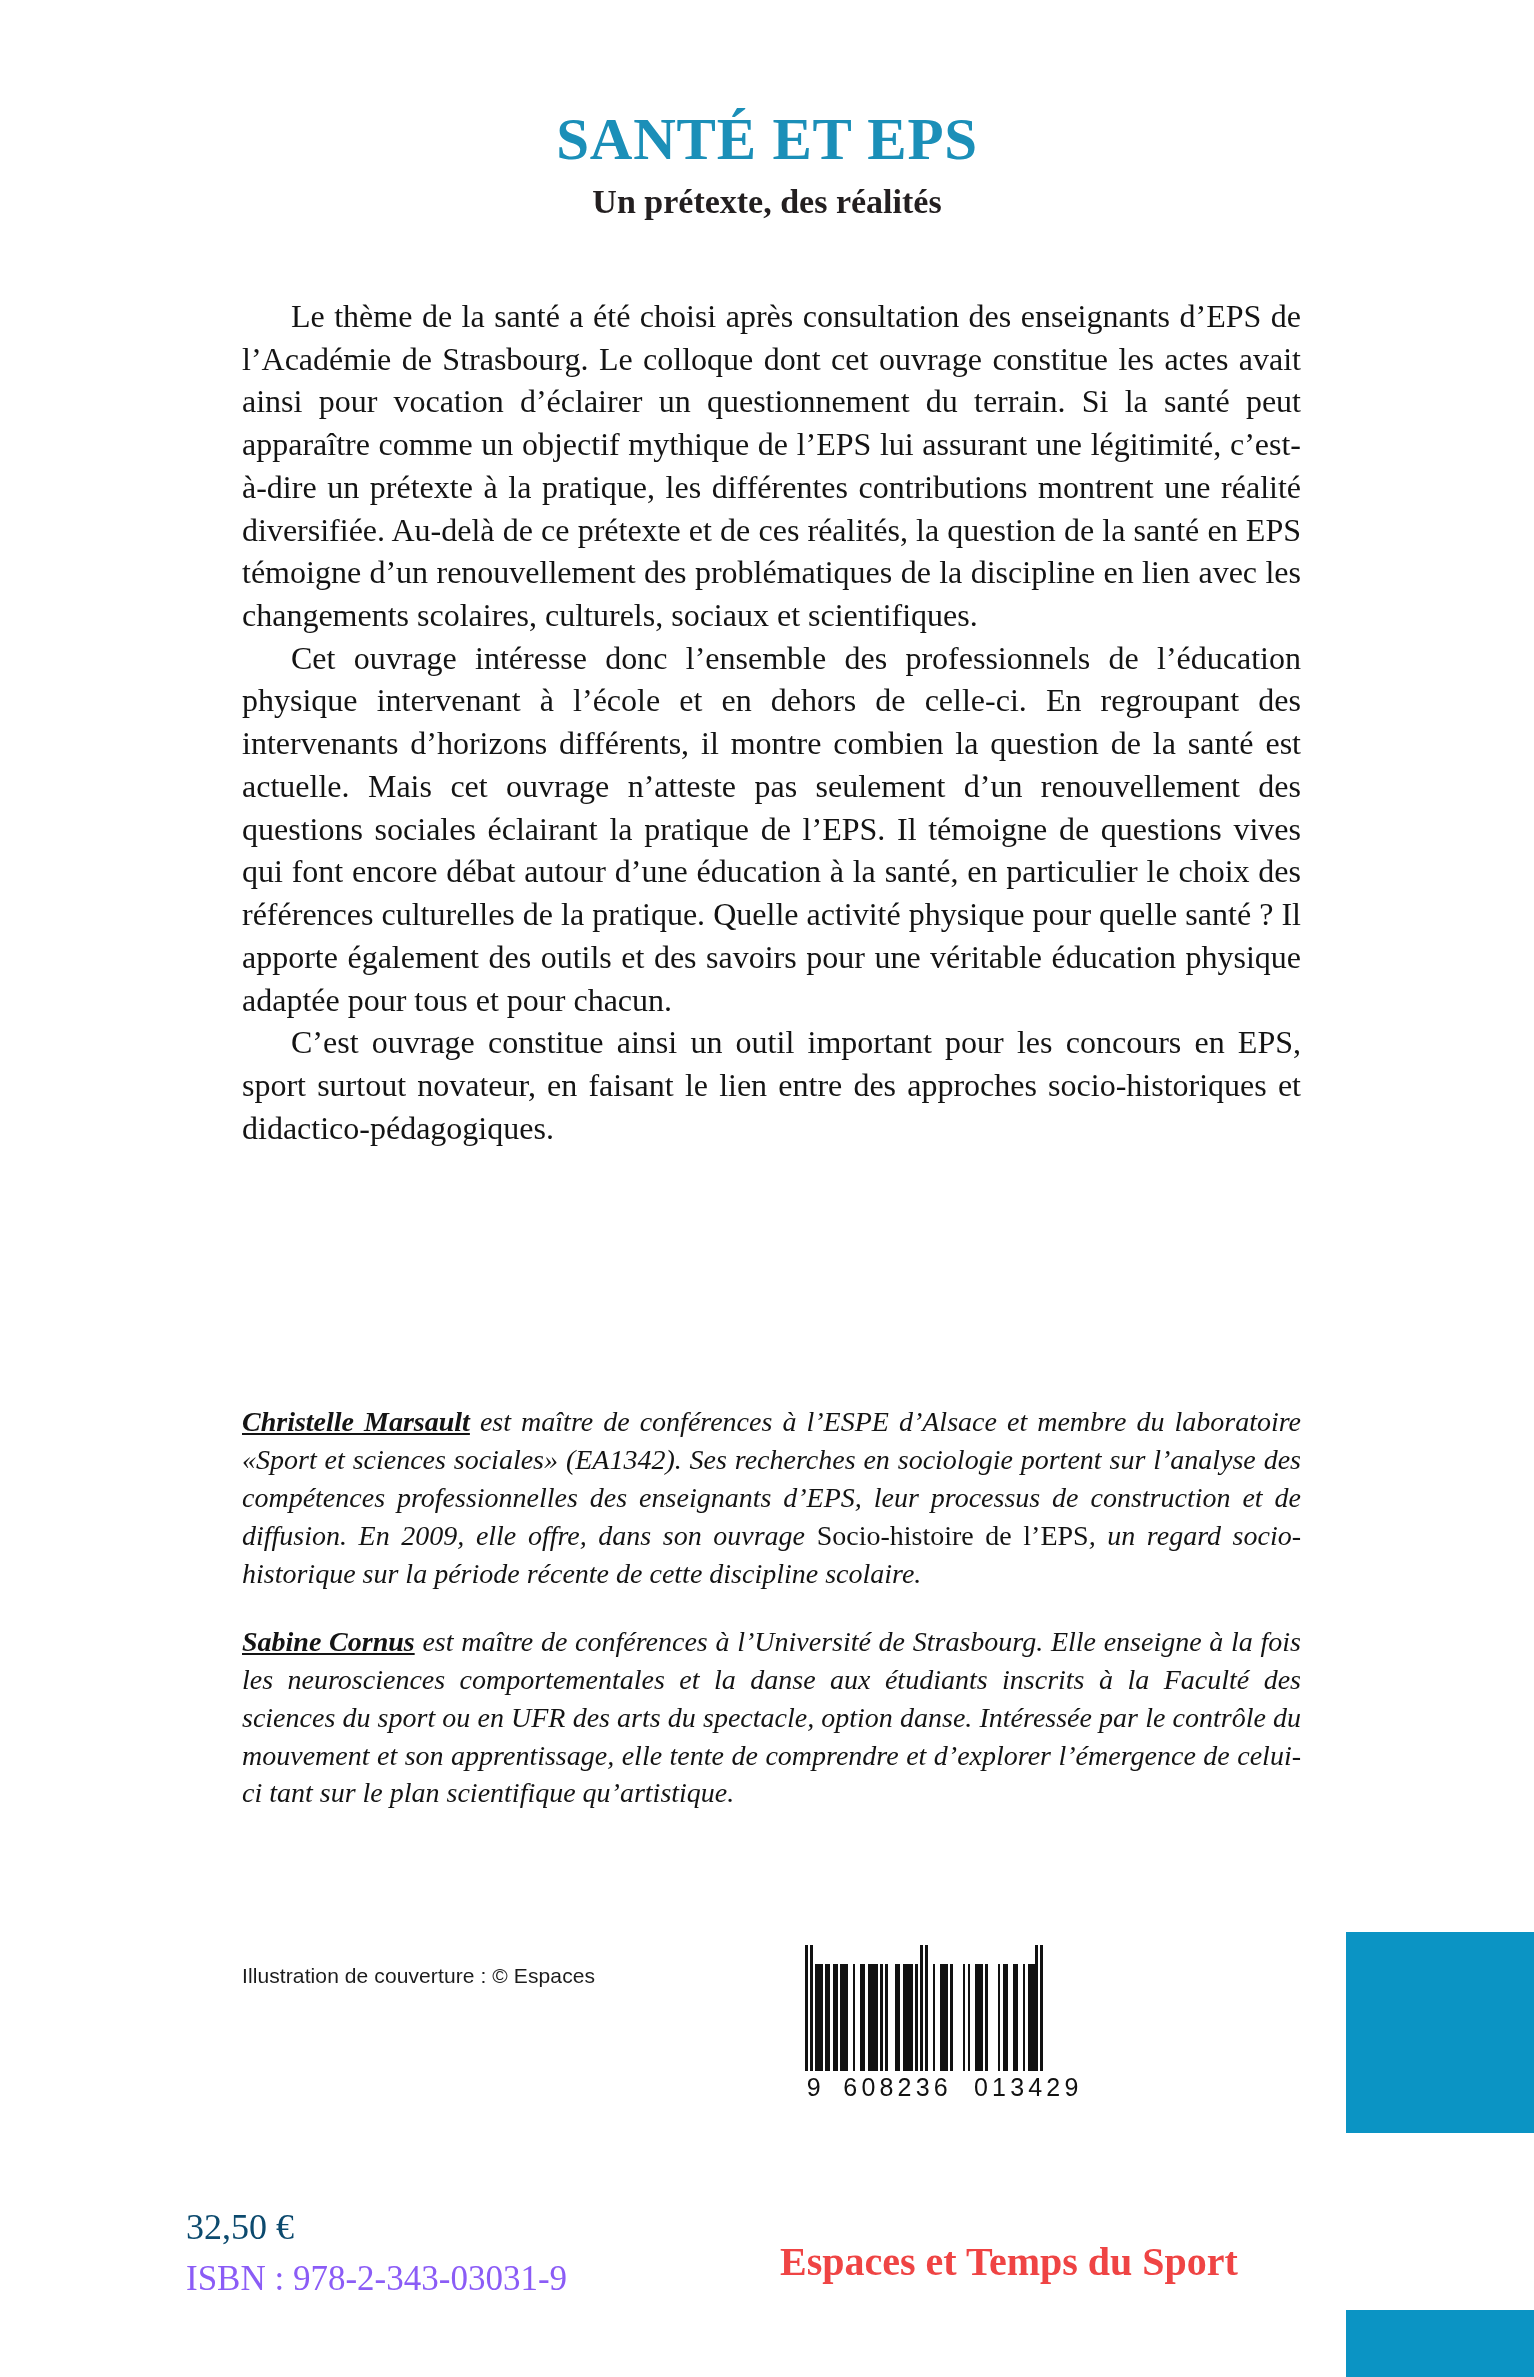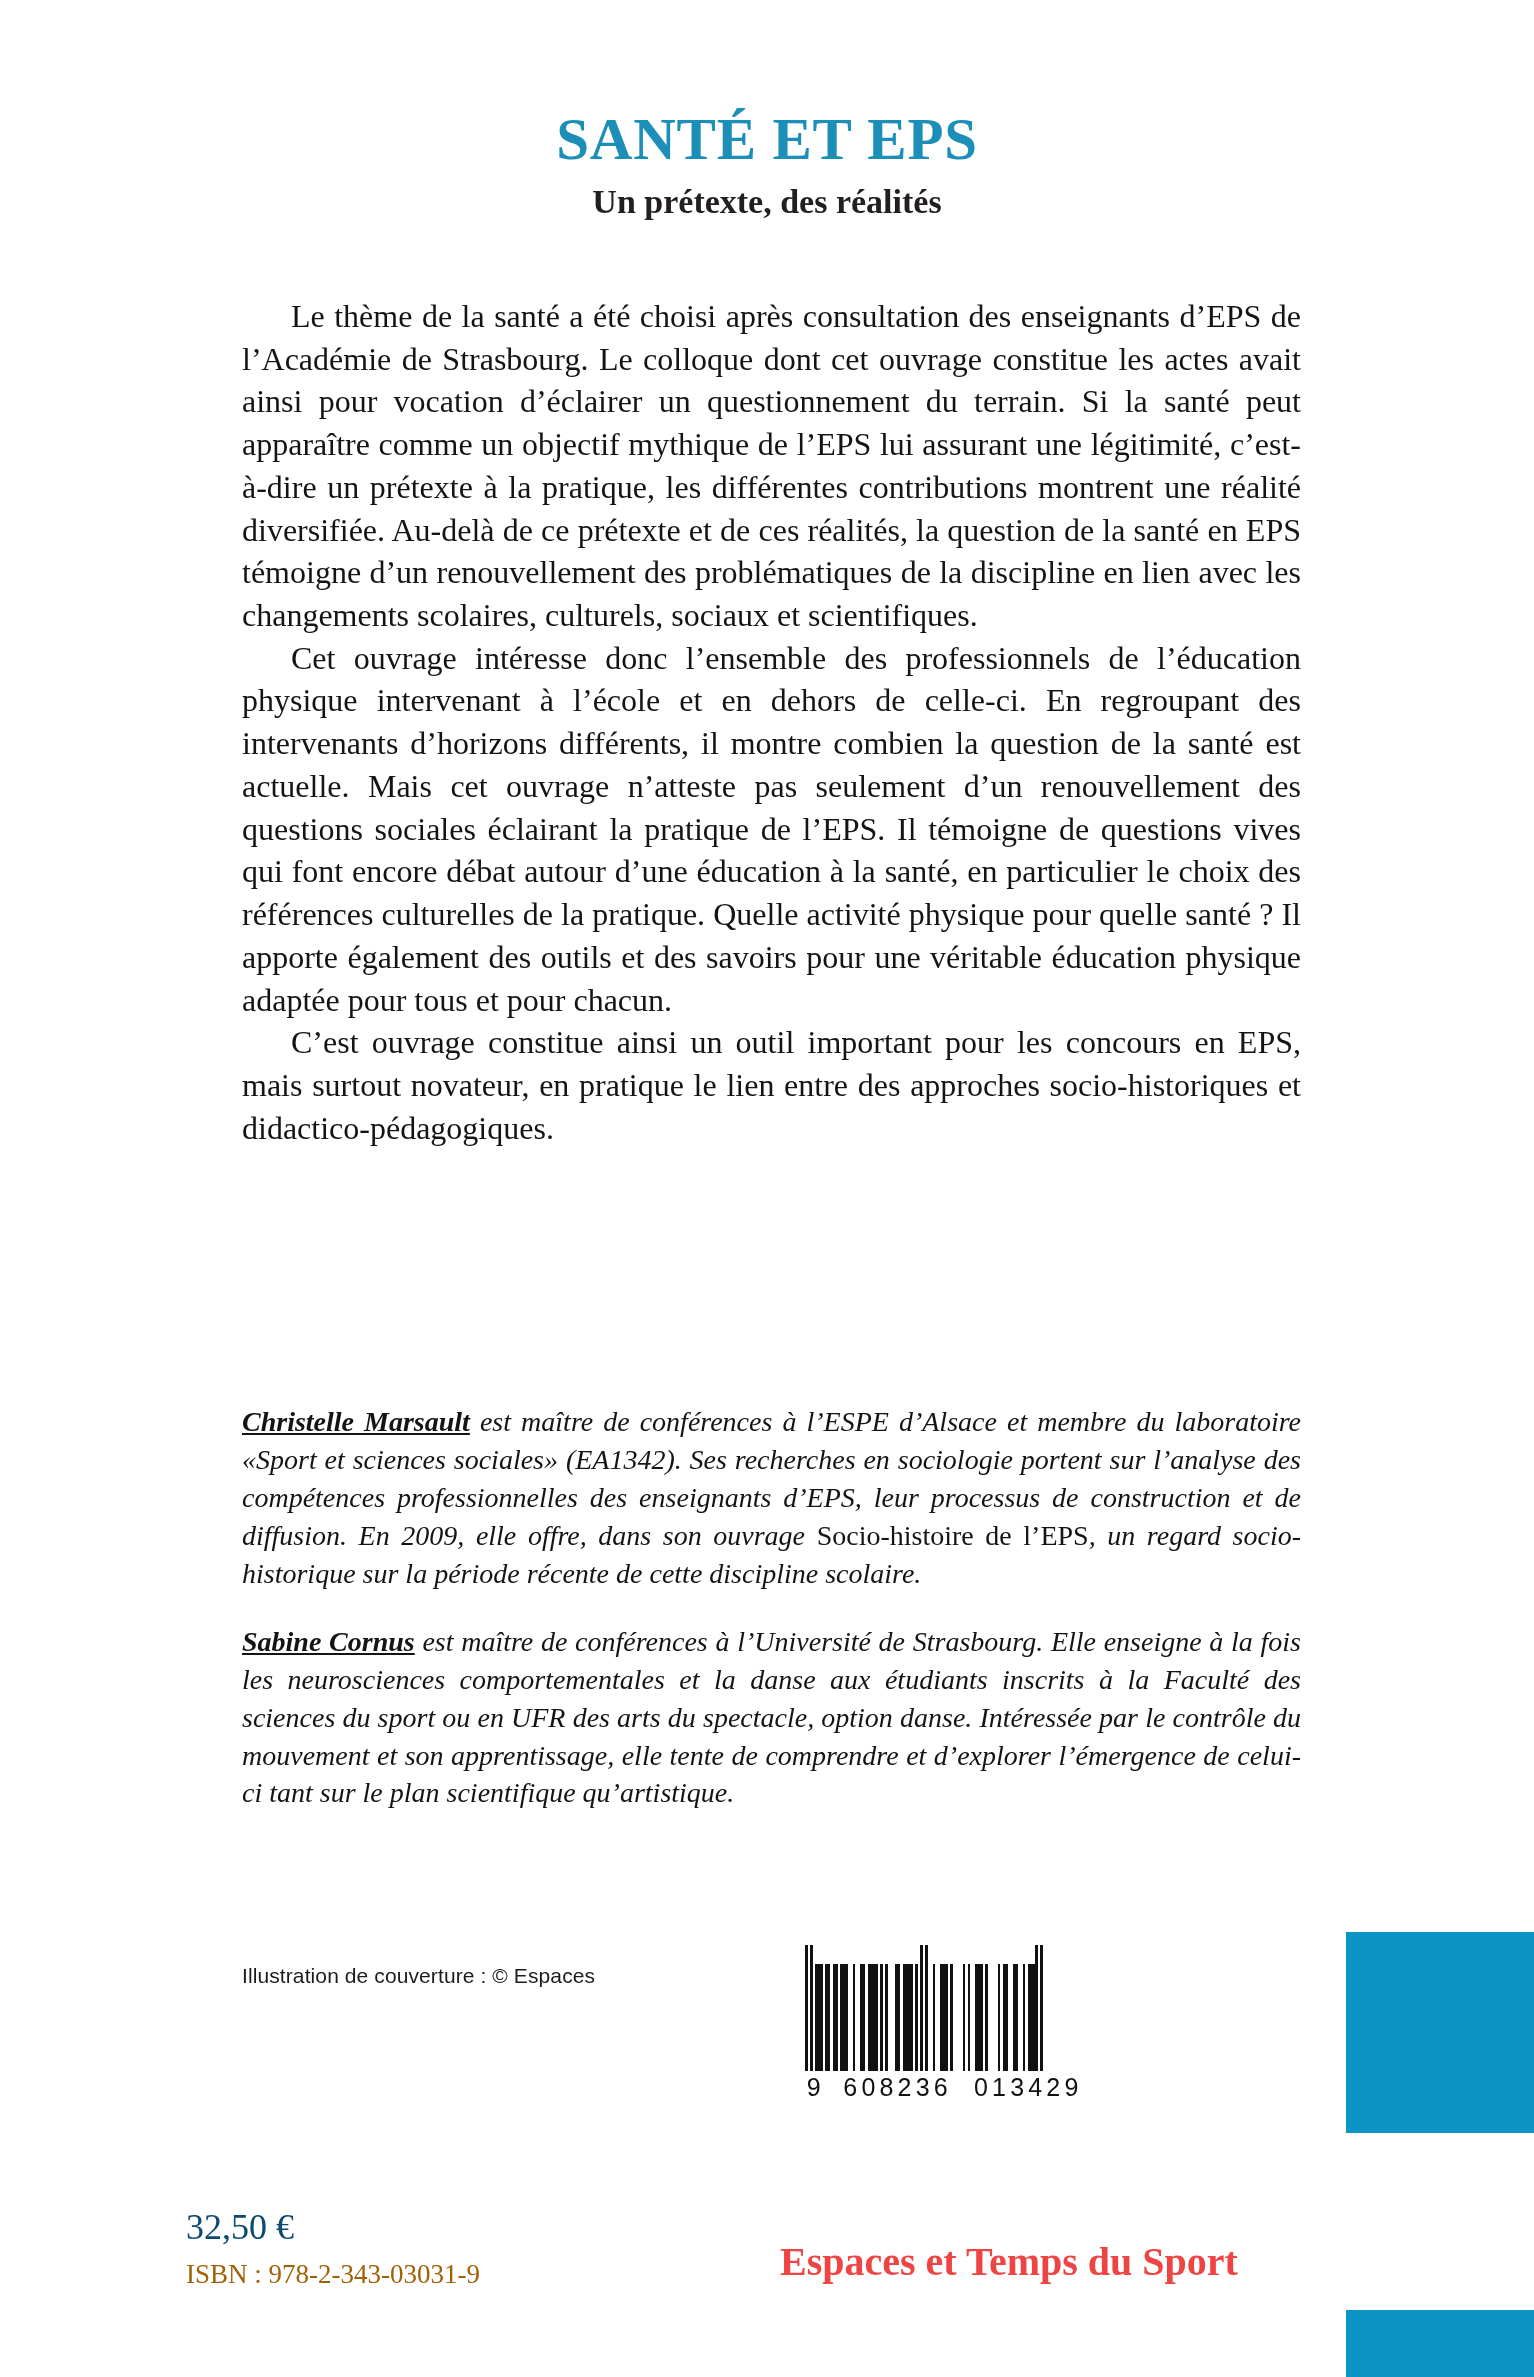--- a/index.html
+++ b/index.html
@@ -105,22 +105,22 @@
     left: 186px;
     top: 2206px;
     font-size: 36px;
     color: #0c4a6e;
     white-space: nowrap;
   }
   .isbn {
     position: absolute;
     left: 186px;
     top: 2259px;
-    font-size: 27px;
-    color: #a16207;
+    font-size: 35px;
+    color: #8b5cf6;
     white-space: nowrap;
   }
 
   .series {
     position: absolute;
     left: 780px;
     top: 2238px;
     font-weight: bold;
     font-size: 40px;
     color: #ef4444;
@@ -182,21 +182,21 @@
 <div class="page">
 
   <div class="title-block">
     <h1 class="book-title">SANTÉ ET EPS</h1>
     <h2 class="book-subtitle">Un prétexte, des réalités</h2>
   </div>
 
   <div class="blurb">
     <p>Le thème de la santé a été choisi après consultation des enseignants d’EPS de l’Académie de Strasbourg. Le colloque dont cet ouvrage constitue les actes avait ainsi pour vocation d’éclairer un questionnement du terrain. Si la santé peut apparaître comme un objectif mythique de l’EPS lui assurant une légitimité, c’est-à-dire un prétexte à la pratique, les différentes contributions montrent une réalité diversifiée. Au-delà de ce prétexte et de ces réalités, la question de la santé en EPS témoigne d’un renouvellement des problématiques de la discipline en lien avec les changements scolaires, culturels, sociaux et scientifiques.</p>
     <p>Cet ouvrage intéresse donc l’ensemble des professionnels de l’éducation physique intervenant à l’école et en dehors de celle-ci. En regroupant des intervenants d’horizons différents, il montre combien la question de la santé est actuelle. Mais cet ouvrage n’atteste pas seulement d’un renouvellement des questions sociales éclairant la pratique de l’EPS. Il témoigne de questions vives qui font encore débat autour d’une éducation à la santé, en particulier le choix des références culturelles de la pratique. Quelle activité physique pour quelle santé ? Il apporte également des outils et des savoirs pour une véritable éducation physique adaptée pour tous et pour chacun.</p>
-    <p>C’est ouvrage constitue ainsi un outil important pour les concours en EPS, mais surtout novateur, en pratique le lien entre des approches socio-historiques et didactico-pédagogiques.</p>
+    <p>C’est ouvrage constitue ainsi un outil important pour les concours en EPS, sport surtout novateur, en faisant le lien entre des approches socio-historiques et didactico-pédagogiques.</p>
   </div>
 
   <div class="bios">
     <p class="bio"><span class="who">Christelle Marsault</span><span> est maître de conférences à l’ESPE d’Alsace et membre du laboratoire «Sport et sciences sociales» (EA1342). Ses recherches en sociologie portent sur l’analyse des compétences professionnelles des enseignants d’EPS, leur processus de construction et de diffusion. En 2009, elle offre, dans son ouvrage </span><span class="upright">Socio-histoire de l’EPS</span><span>, un regard socio-historique sur la période récente de cette discipline scolaire.</span></p>
     <p class="bio"><span class="who">Sabine Cornus</span><span> est maître de conférences à l’Université de Strasbourg. Elle enseigne à la fois les neurosciences comportementales et la danse aux étudiants inscrits à la Faculté des sciences du sport ou en UFR des arts du spectacle, option danse. Intéressée par le contrôle du mouvement et son apprentissage, elle tente de comprendre et d’explorer l’émergence de celui-ci tant sur le plan scientifique qu’artistique.</span></p>
   </div>
 
   <div class="credit">Illustration de couverture : © Espaces</div>
 
   <div class="teal-block teal-top"></div>

